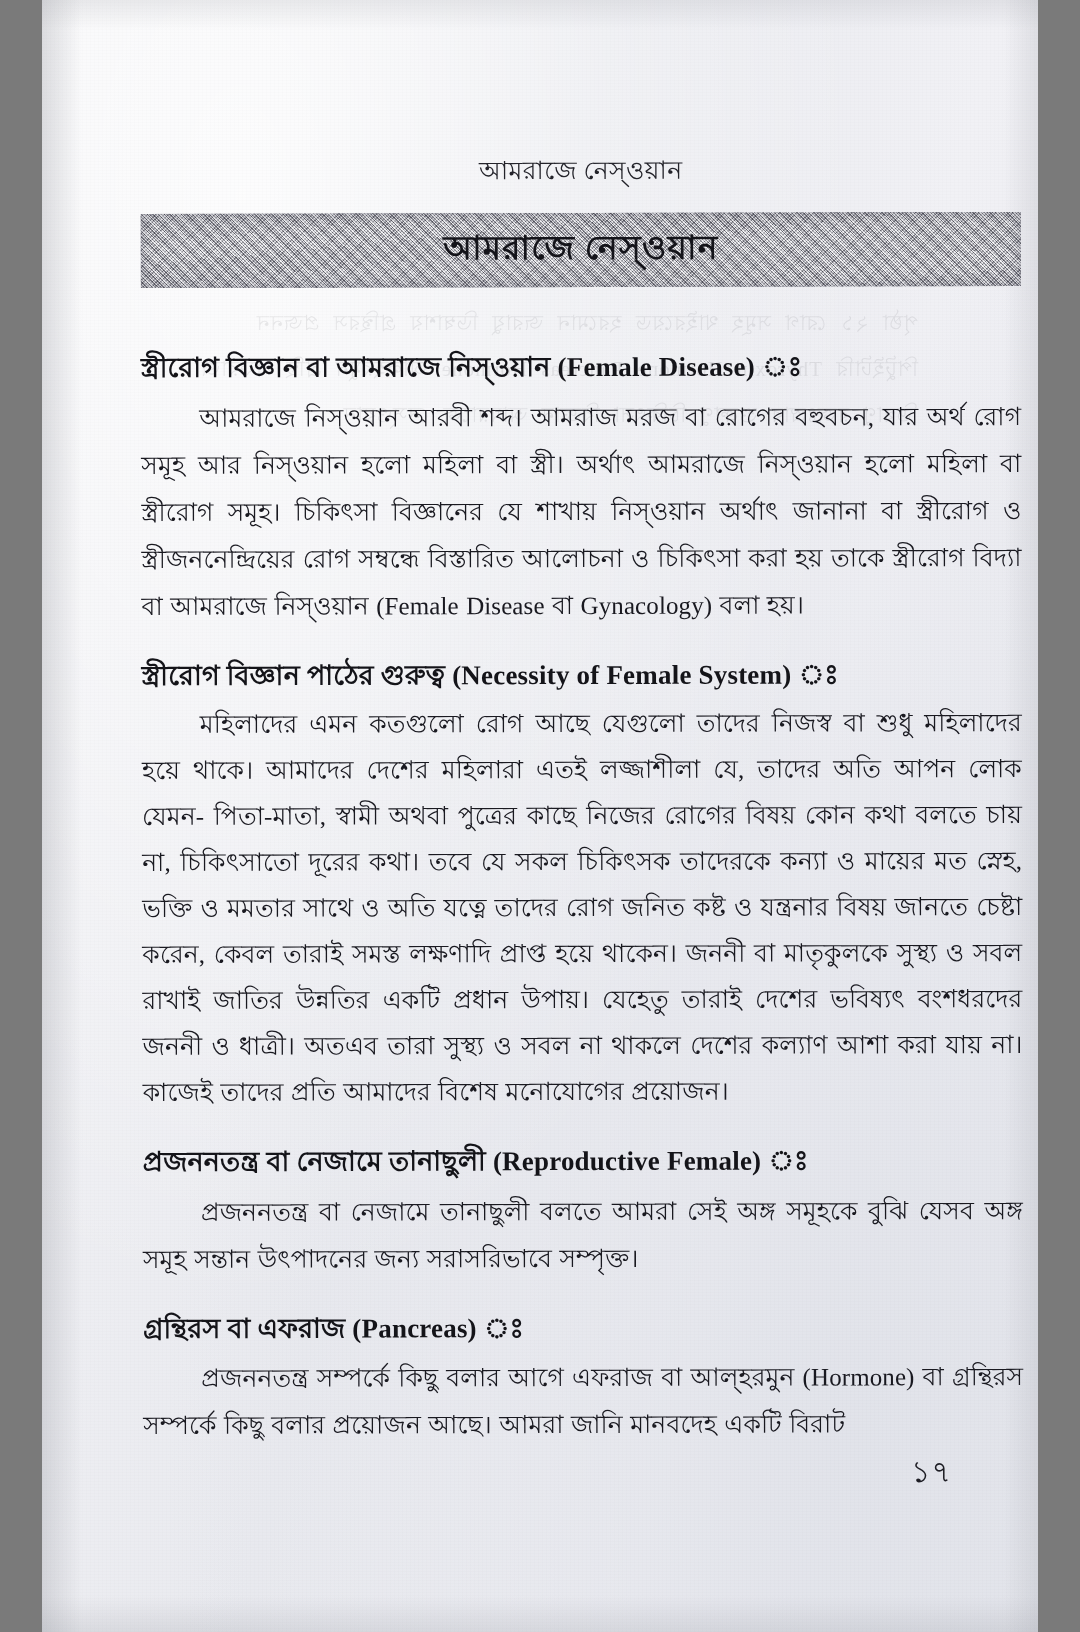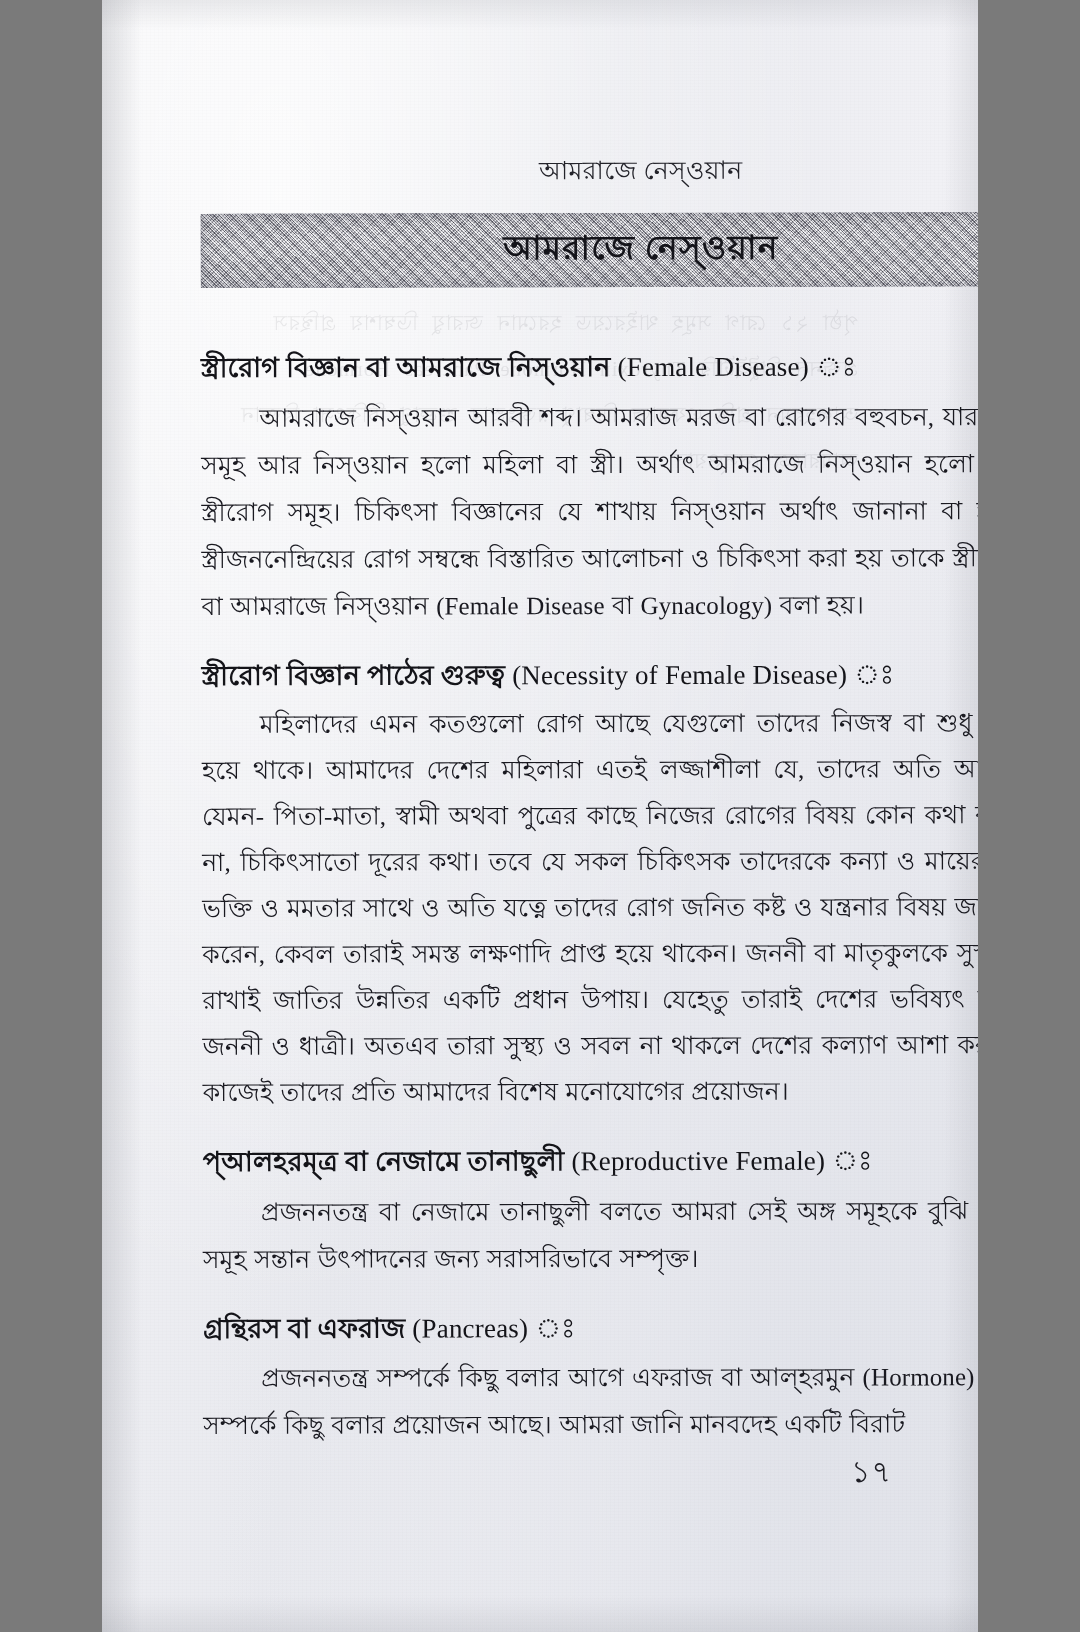--- a/index.html
+++ b/index.html
@@ -3,21 +3,21 @@
 <meta charset="utf-8">
 <title>Scanned Book Page</title>
 <style>
   html, body {
     margin: 0;
     padding: 0;
     background: #7a7a7a;
   }
   .page {
     position: relative;
-    width: 876px;
+    width: 996px;
     height: 1632px;
     margin: 0 auto;
     overflow: hidden;
     background-color: #edeef2;
     background-image:
       radial-gradient(ellipse at 20% 12%, rgba(255,255,255,0.85) 0%, rgba(255,255,255,0) 55%),
       radial-gradient(ellipse at 82% 88%, rgba(224,226,233,0.9) 0%, rgba(255,255,255,0) 60%),
       linear-gradient(103deg, #f3f3f6 0%, #e9eaef 42%, #f1f1f5 70%, #e7e8ee 100%);
     font-family: "Liberation Serif", "DejaVu Serif", serif;
     color: #1b1b20;
@@ -119,21 +119,21 @@
   h2.section-heading {
     font-size: 27px;
     font-weight: 700;
     margin: 26px 0 4px 0;
     line-height: 1.5;
     letter-spacing: 0.2px;
     color: #141419;
   }
   h2.section-heading .latin {
     font-family: "Liberation Serif", "DejaVu Serif", serif;
-    font-weight: 400;
+    font-weight: 700;
   }
 
   p.para {
     font-size: 25px;
     line-height: 47px;
     margin: 6px 0 0 0;
     text-align: justify;
     text-align-last: left;
     text-indent: 58px;
     color: #191920;
@@ -172,26 +172,26 @@
     </div>
 
     <div class="body-block">
 
       <h2 class="section-heading">
         <span>স্ত্রীরোগ বিজ্ঞান বা আমরাজে নিস্ওয়ান </span><span class="latin">(Female Disease) ঃ</span>
       </h2>
       <p class="para">আমরাজে নিস্ওয়ান আরবী শব্দ। আমরাজ মরজ বা রোগের বহুবচন, যার অর্থ রোগ সমূহ আর নিস্ওয়ান হলো মহিলা বা স্ত্রী। অর্থাৎ আমরাজে নিস্ওয়ান হলো মহিলা বা স্ত্রীরোগ সমূহ। চিকিৎসা বিজ্ঞানের যে শাখায় নিস্ওয়ান অর্থাৎ জানানা বা স্ত্রীরোগ ও স্ত্রীজননেন্দ্রিয়ের রোগ সম্বন্ধে বিস্তারিত আলোচনা ও চিকিৎসা করা হয় তাকে স্ত্রীরোগ বিদ্যা বা আমরাজে নিস্ওয়ান (Female Disease বা Gynacology) বলা হয়।</p>
 
       <h2 class="section-heading">
-        <span>স্ত্রীরোগ বিজ্ঞান পাঠের গুরুত্ব </span><span class="latin">(Necessity of Female Disease) ঃ</span>
+        <span>স্ত্রীরোগ বিজ্ঞান পাঠের গুরুত্ব </span><span class="latin">(Necessity of Female System) ঃ</span>
       </h2>
       <p class="para tight">মহিলাদের এমন কতগুলো রোগ আছে যেগুলো তাদের নিজস্ব বা শুধু মহিলাদের হয়ে থাকে। আমাদের দেশের মহিলারা এতই লজ্জাশীলা যে, তাদের অতি আপন লোক যেমন- পিতা-মাতা, স্বামী অথবা পুত্রের কাছে নিজের রোগের বিষয় কোন কথা বলতে চায় না, চিকিৎসাতো দূরের কথা। তবে যে সকল চিকিৎসক তাদেরকে কন্যা ও মায়ের মত স্নেহ, ভক্তি ও মমতার সাথে ও অতি যত্নে তাদের রোগ জনিত কষ্ট ও যন্ত্রনার বিষয় জানতে চেষ্টা করেন, কেবল তারাই সমস্ত লক্ষণাদি প্রাপ্ত হয়ে থাকেন। জননী বা মাতৃকুলকে সুস্থ্য ও সবল রাখাই জাতির উন্নতির একটি প্রধান উপায়। যেহেতু তারাই দেশের ভবিষ্যৎ বংশধরদের জননী ও ধাত্রী। অতএব তারা সুস্থ্য ও সবল না থাকলে দেশের কল্যাণ আশা করা যায় না। কাজেই তাদের প্রতি আমাদের বিশেষ মনোযোগের প্রয়োজন।</p>
 
       <h2 class="section-heading">
-        <span>প্আলহরম্ত্র বা নেজামে তানাছুলী </span><span class="latin">(Reproductive Female) ঃ</span>
+        <span>প্রজননতন্ত্র বা নেজামে তানাছুলী </span><span class="latin">(Reproductive Female) ঃ</span>
       </h2>
       <p class="para">প্রজননতন্ত্র বা নেজামে তানাছুলী বলতে আমরা সেই অঙ্গ সমূহকে বুঝি যেসব অঙ্গ সমূহ সন্তান উৎপাদনের জন্য সরাসরিভাবে সম্পৃক্ত।</p>
 
       <h2 class="section-heading">
         <span>গ্রন্থিরস বা এফরাজ </span><span class="latin">(Pancreas) ঃ</span>
       </h2>
       <p class="para">প্রজননতন্ত্র সম্পর্কে কিছু বলার আগে এফরাজ বা আল্হরমুন (Hormone) বা গ্রন্থিরস সম্পর্কে কিছু বলার প্রয়োজন আছে। আমরা জানি মানবদেহ একটি বিরাট</p>
 
     </div>
   </div>

